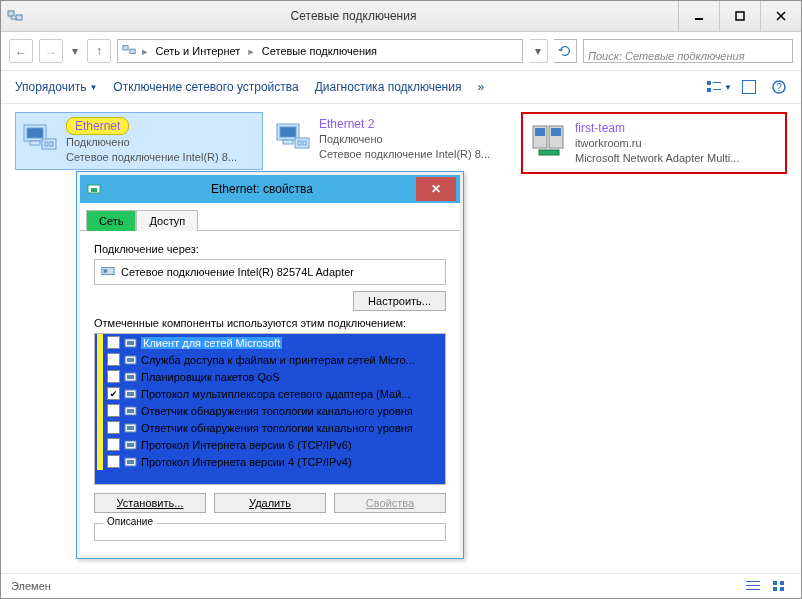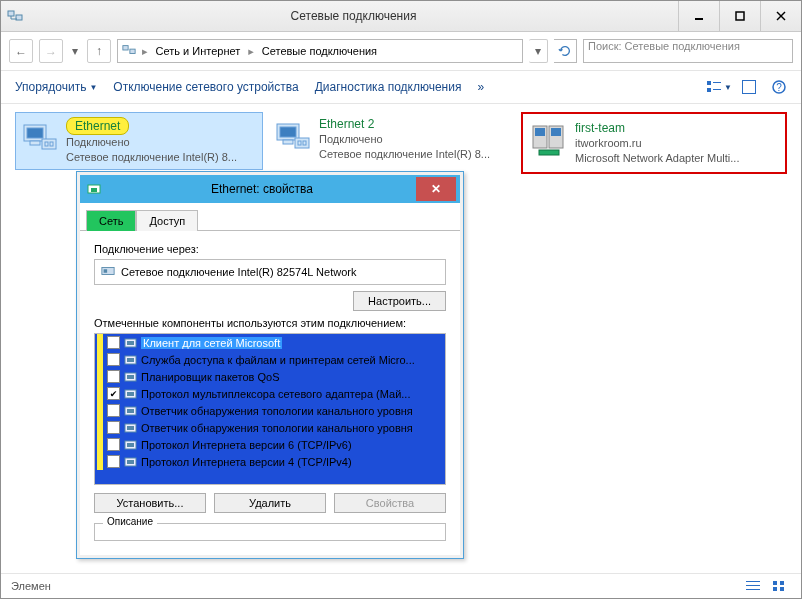--- a/index.html
+++ b/index.html
@@ -9,34 +9,34 @@
   .titlebar .title{flex:1;text-align:center;font-size:12px;color:#333;}
   .win-controls{display:flex;height:100%;}
   .win-btn{width:40px;display:flex;align-items:center;justify-content:center;border-left:1px solid #c9c9c9;}
   .win-btn svg{width:10px;height:10px;}
   .addrbar{height:30px;display:flex;align-items:center;padding:4px 8px;gap:6px;border-bottom:1px solid #e5e5e5;}
   .nav-arrow{width:22px;height:22px;border:1px solid #ccc;border-radius:2px;display:flex;align-items:center;justify-content:center;color:#666;font-size:12px;}
   .breadcrumb{flex:1;height:22px;border:1px solid #b8b8b8;background:#fff;display:flex;align-items:center;padding:0 4px;gap:2px;font-size:11px;}
   .bc-sep{color:#888;padding:0 4px;}
   .bc-seg{padding:0 2px;}
   .bc-refresh{width:22px;height:22px;border:1px solid #b8b8b8;border-left:none;display:flex;align-items:center;justify-content:center;}
-  .search{width:200px;height:22px;border:1px solid #b8b8b8;background:#fff;display:flex;align-items:flex-start;padding:0 4px;color:#888;font-size:11px;}
+  .search{width:200px;height:22px;border:1px solid #b8b8b8;background:#fff;display:flex;align-items:flex-end;padding:0 4px;color:#888;font-size:11px;font-style:italic;}
   .cmdbar{height:32px;border-bottom:1px solid #e5e5e5;display:flex;align-items:center;padding:0 8px;gap:4px;font-size:12px;color:#1a4a8a;}
   .cmd{padding:4px 6px;display:flex;align-items:center;gap:3px;}
   .cmd .dd{font-size:8px;}
   .cmdbar .spacer{flex:1;}
   .view-ctrls{display:flex;gap:2px;}
   .vbtn{width:26px;height:22px;border:1px solid transparent;display:flex;align-items:center;justify-content:center;}
   .vbtn .sq{width:12px;height:12px;border:1px solid #2a6ec6;}
   .content{position:relative;padding:8px 14px;display:flex;gap:6px;align-items:flex-start;height:calc(100% - 30px - 38px - 32px - 24px);}
   .conn{width:250px;display:flex;gap:6px;padding:4px;}
   .conn.hl{background:#cde8ff;border:1px solid #7eb4ea;}
   .conn .ico{width:40px;height:40px;flex-shrink:0;}
   .conn .txt{font-size:11px;line-height:1.35;color:#555;min-width:0;}
-  .conn .name{font-size:12px;color:#15803d;white-space:nowrap;}
+  .conn .name{font-size:12px;color:#8b5cf6;white-space:nowrap;}
   .conn .name .pill{background:#ffef3e;border:1px solid #c7b800;border-radius:8px;padding:0 8px;display:inline-block;}
   .conn .line{white-space:nowrap;overflow:hidden;text-overflow:ellipsis;}
   .red-box{border:2px solid #d60000;padding:2px;}
   
   .dialog{position:absolute;left:75px;top:170px;width:380px;border:1px solid #4ea0d8;background:#f0f0f0;box-shadow:2px 2px 4px rgba(0,0,0,.2);padding:3px;}
   .dlg-title{height:28px;background:#45b0e6;display:flex;align-items:center;color:#000;}
   .dlg-title .t{flex:1;text-align:center;font-size:12px;}
   .dlg-title .ticon{width:16px;height:16px;margin:0 6px;}
   .dlg-close{width:40px;height:24px;background:#c75050;color:#fff;display:flex;align-items:center;justify-content:center;font-weight:bold;margin-right:4px;}
   .dlg-body{background:#fff;padding:0;}
@@ -50,21 +50,21 @@
   .btn.dis{color:#9a9a9a;}
   .row-right{display:flex;justify-content:flex-end;margin:6px 0;}
   .list{border:1px solid #bdbdbd;height:150px;overflow:hidden;background:#1d4ed8;}
   .li{display:flex;align-items:center;height:17px;padding-left:2px;gap:4px;font-size:11px;white-space:nowrap;}
   .li .hlbar{width:6px;height:17px;background:#ffef3e;flex-shrink:0;margin-right:0;}
   .li .cb{width:11px;height:11px;border:1px solid #888;background:#fff;display:flex;align-items:center;justify-content:center;font-size:9px;flex-shrink:0;}
   .li .pi{width:13px;height:13px;flex-shrink:0;}
   .li .txt{overflow:hidden;text-overflow:ellipsis;}
   .li.sel .txt{background:#3399ff;color:#fff;padding:0 2px;}
   .btns3{display:flex;gap:8px;margin-top:8px;}
-  .btns3 .btn{flex:1;}
+  .btns3 .btn{flex:1;text-decoration:underline;}
   .desc-box{border:1px solid #bdbdbd;padding:6px 8px 10px 8px;margin-top:10px;position:relative;}
   .desc-box .legend{position:absolute;top:-8px;left:8px;background:#fff;padding:0 4px;font-size:10px;}
   .statusbar{position:absolute;bottom:0;left:0;right:0;height:24px;border-top:1px solid #e5e5e5;display:flex;align-items:center;padding:0 10px;font-size:11px;color:#555;}
   .statusbar .sp{flex:1;}
   .sv{display:flex;gap:2px;}
   .sv .vbtn{width:22px;height:18px;}
   
   .nic-icon rect{fill:#cfe4f7;stroke:#6aa0d8;}
   .nic-icon .screen{fill:#3d7fc0;}
   .ref-icon{stroke:#3a7bbd;fill:none;stroke-width:1.5;}
@@ -245,21 +245,21 @@
         <div class="tab">Сеть</div>
         <div class="tab inactive">Доступ</div>
       </div>
       <div class="pane">
         <div class="lbl">Подключение через:</div>
         <div class="adapter-box">
           <span><svg width="14" height="14" viewBox="0 0 16 16">
                 <rect x="1" y="4" width="14" height="8" fill="#cde" stroke="#58a"></rect>
                 <rect x="3" y="6" width="4" height="4" fill="#58a"></rect>
               </svg></span>
-          <span>Сетевое подключение Intel(R) 82574L Network</span>
+          <span>Сетевое подключение Intel(R) 82574L Adapter</span>
         </div>
         <div class="row-right">
             <button class="btn">Настроить...</button>
           </div>
         <div class="lbl">Отмеченные компоненты используются этим подключением:</div>
         <div class="list" id="comp-list">
             <div class="li sel">
               <div class="hlbar"></div>
               <div class="cb"></div>
               <span class="pi"><svg width="13" height="13" viewBox="0 0 13 13">

